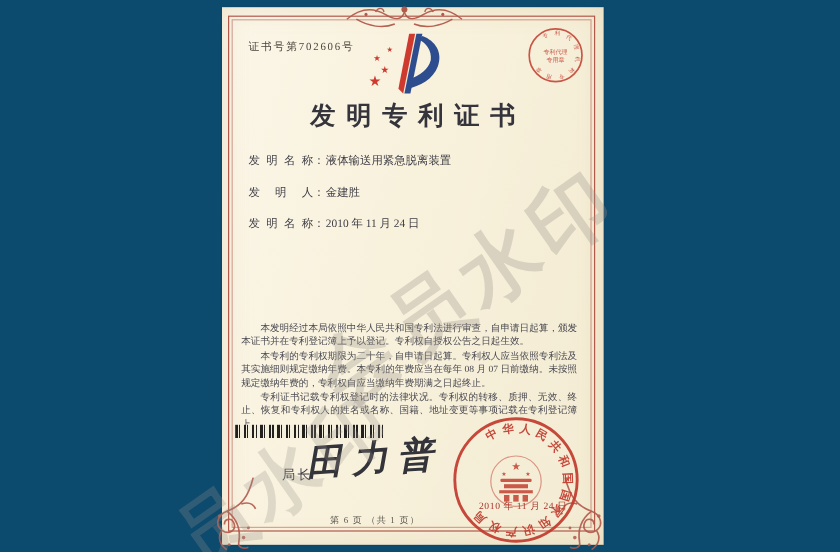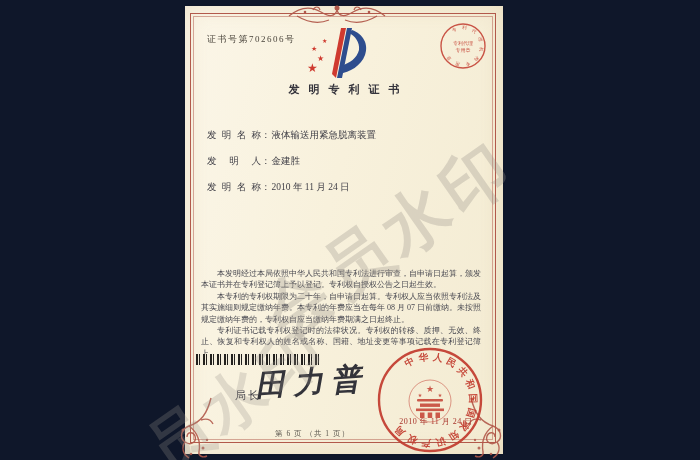--- a/index.html
+++ b/index.html
@@ -1,37 +1,37 @@
 <!DOCTYPE html>
 <html><head>
 <meta charset="utf-8">
 <style>
   html,body{margin:0;padding:0;}
   body{width:700px;height:460px;background:#ffffff;overflow:hidden;
        font-family:"Liberation Serif","DejaVu Serif",serif;}
-  .stage{position:relative;width:700px;height:460px;background:#0f172a;overflow:hidden;}
+  .stage{position:relative;width:700px;height:460px;background:#0c4a6e;overflow:hidden;}
 
   
   .paper{position:absolute;left:185px;top:6px;width:318px;height:448px;
          background:linear-gradient(105deg,#fbf6e8 0%,#f8f1dc 45%,#f3ebd2 100%);
          box-shadow:inset 0 0 22px rgba(190,160,110,.22), 0 0 2px rgba(0,0,0,.08);
          filter:blur(.2px);}
   .border-outer{position:absolute;left:5px;top:7px;width:304px;height:428px;
                 border:1.6px solid #b2594b;}
   .border-inner{position:absolute;left:2px;top:2px;right:2px;bottom:2px;
                 border:1px solid rgba(178,89,75,.5);}
 
   .cert-no{position:absolute;left:22px;top:27px;font-size:9px;letter-spacing:1.5px;color:#4a453c;}
 
   .logo{position:absolute;left:120px;top:22px;width:64px;height:52px;}
 
   .small-seal{position:absolute;left:254px;top:16px;width:48px;height:48px;opacity:.85;}
 
   .title{position:absolute;left:0;top:76px;width:100%;margin:0;text-align:center;
-         font-size:11px;font-weight:bold;letter-spacing:9px;padding-left:9px;
+         font-size:21px;font-weight:bold;letter-spacing:9px;padding-left:9px;
          box-sizing:border-box;color:#35343c;}
 
   .fields{position:absolute;left:22px;top:124px;display:flex;flex-direction:column;gap:15px;
           font-size:9.5px;color:#3f3e46;}
   .field-row{white-space:nowrap;line-height:11px;}
   .flabel{display:inline-block;width:54px;text-align:justify;text-align-last:justify;}
   .fcolon{display:inline-block;}
   .fvalue{display:inline-block;margin-left:1px;}
 
   .body-text{position:absolute;left:16px;top:262px;width:280px;font-size:8px;

